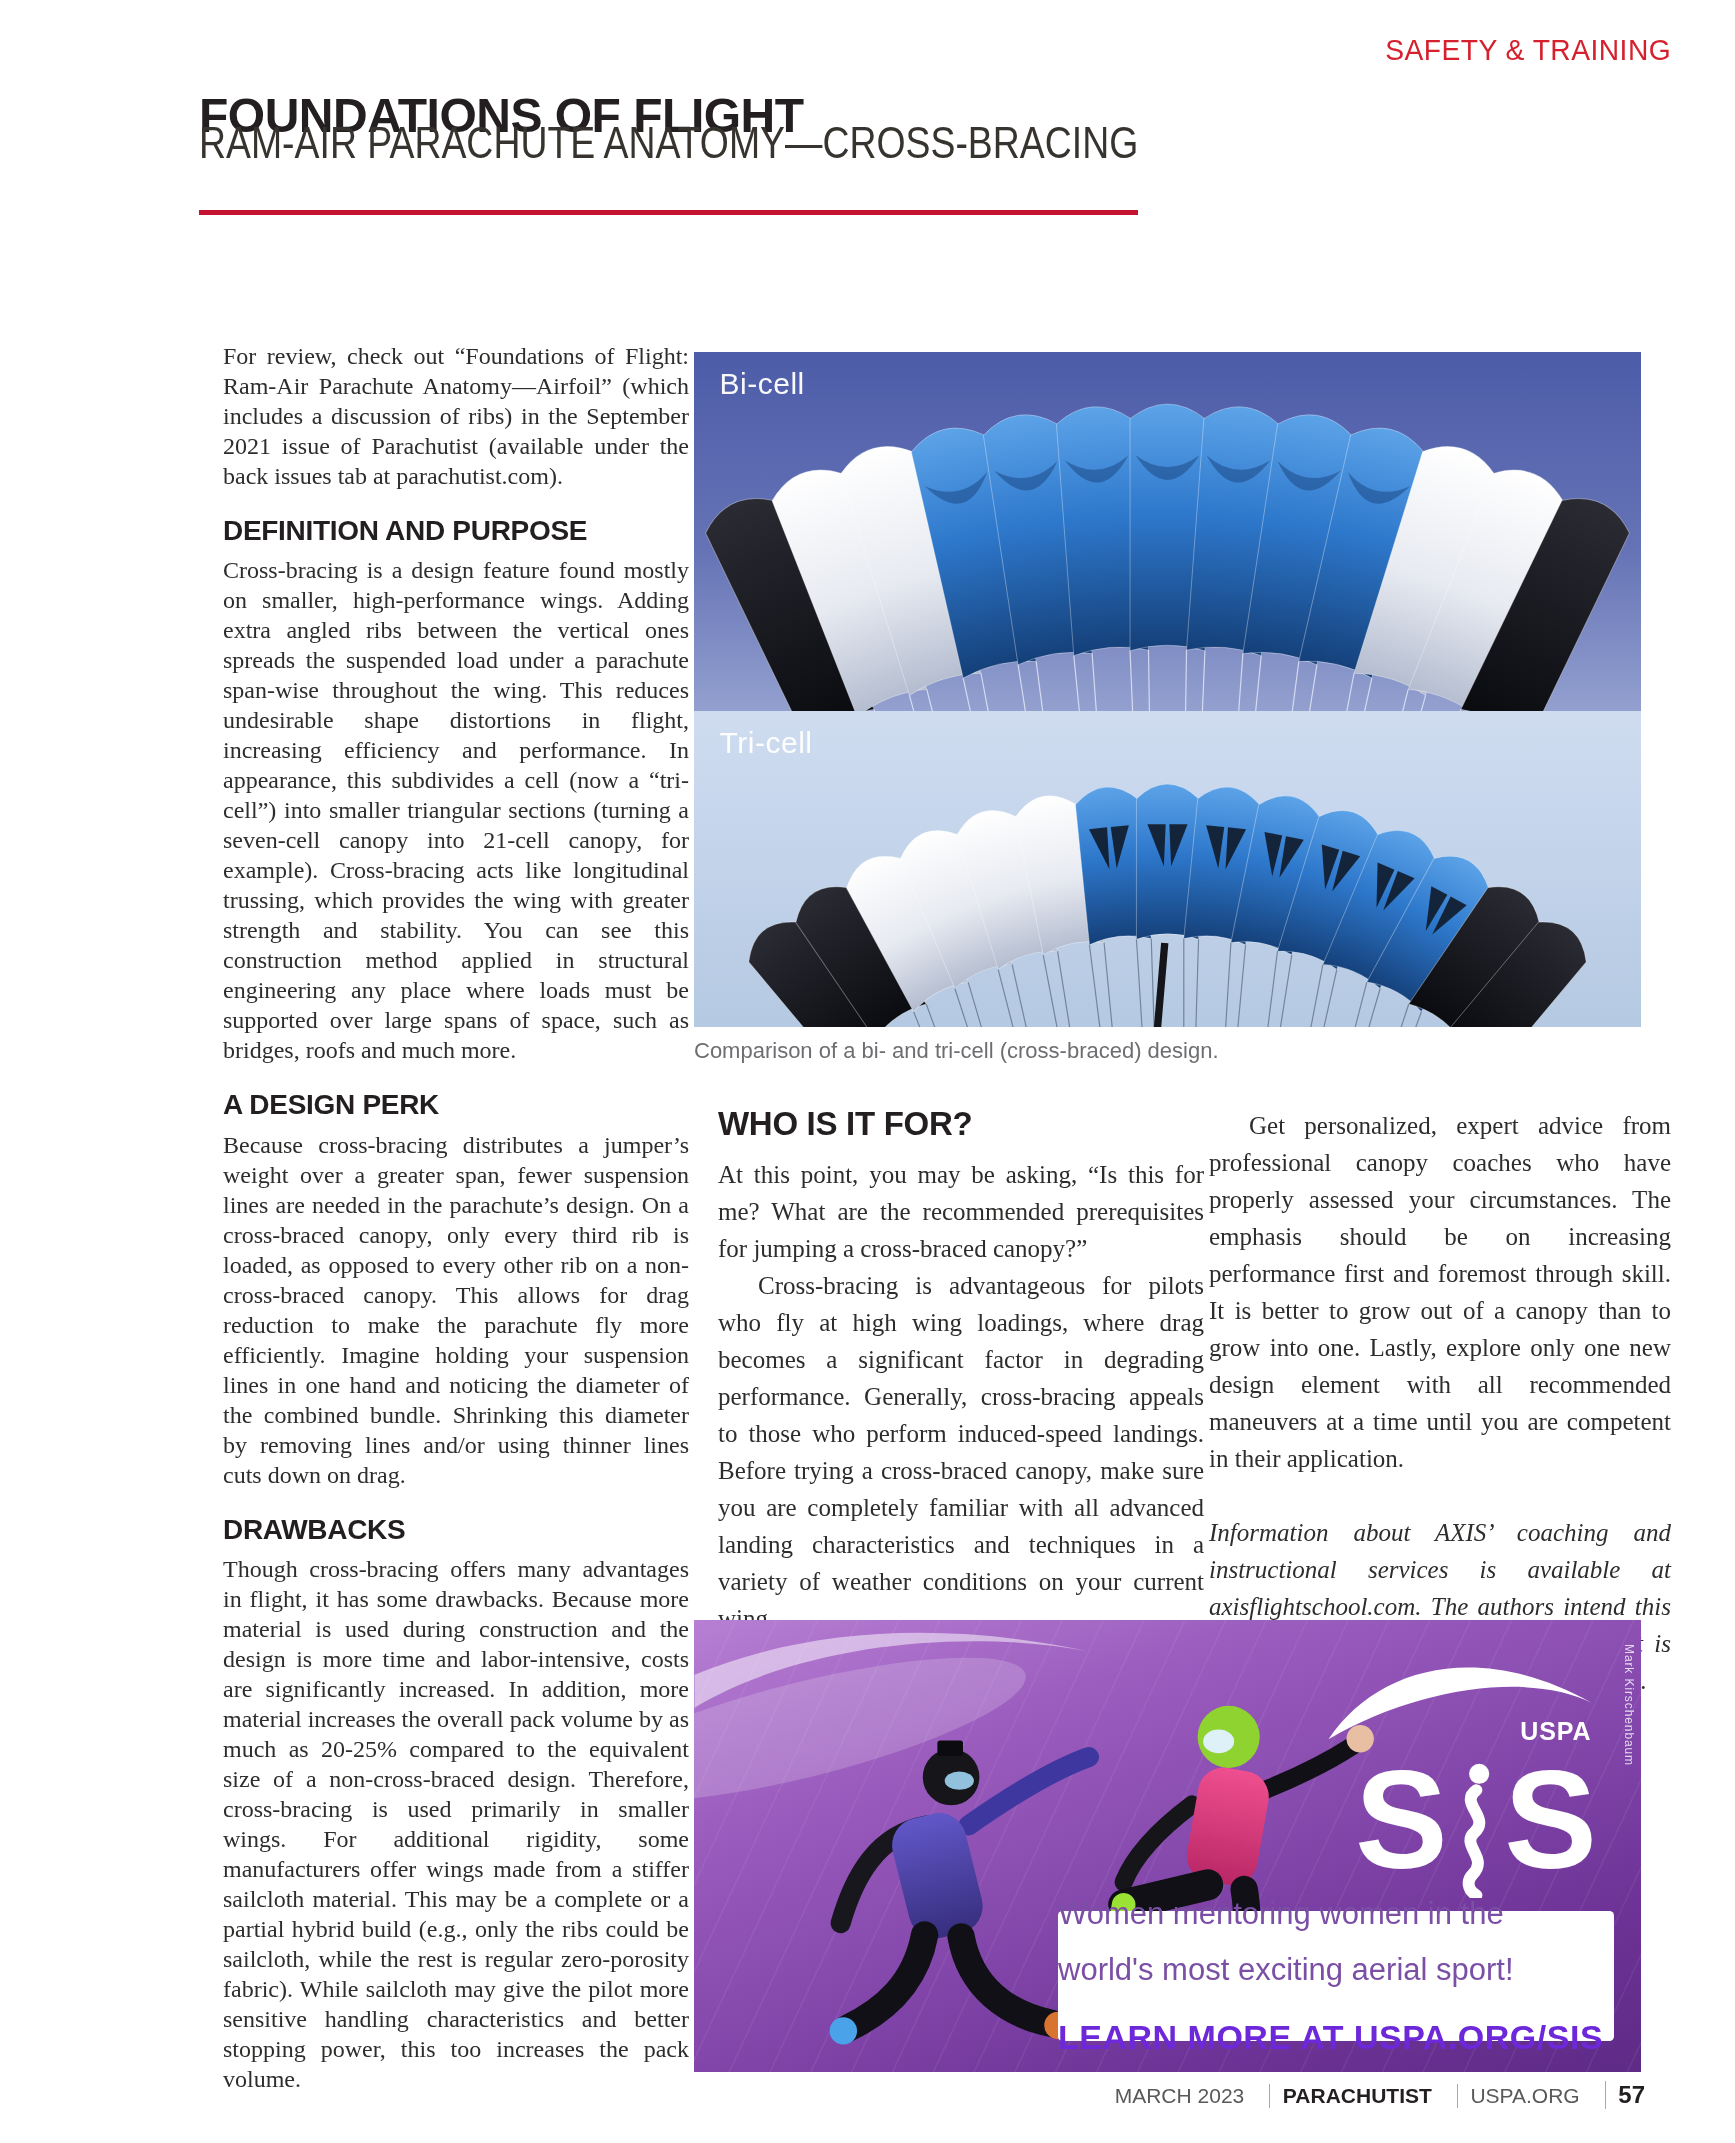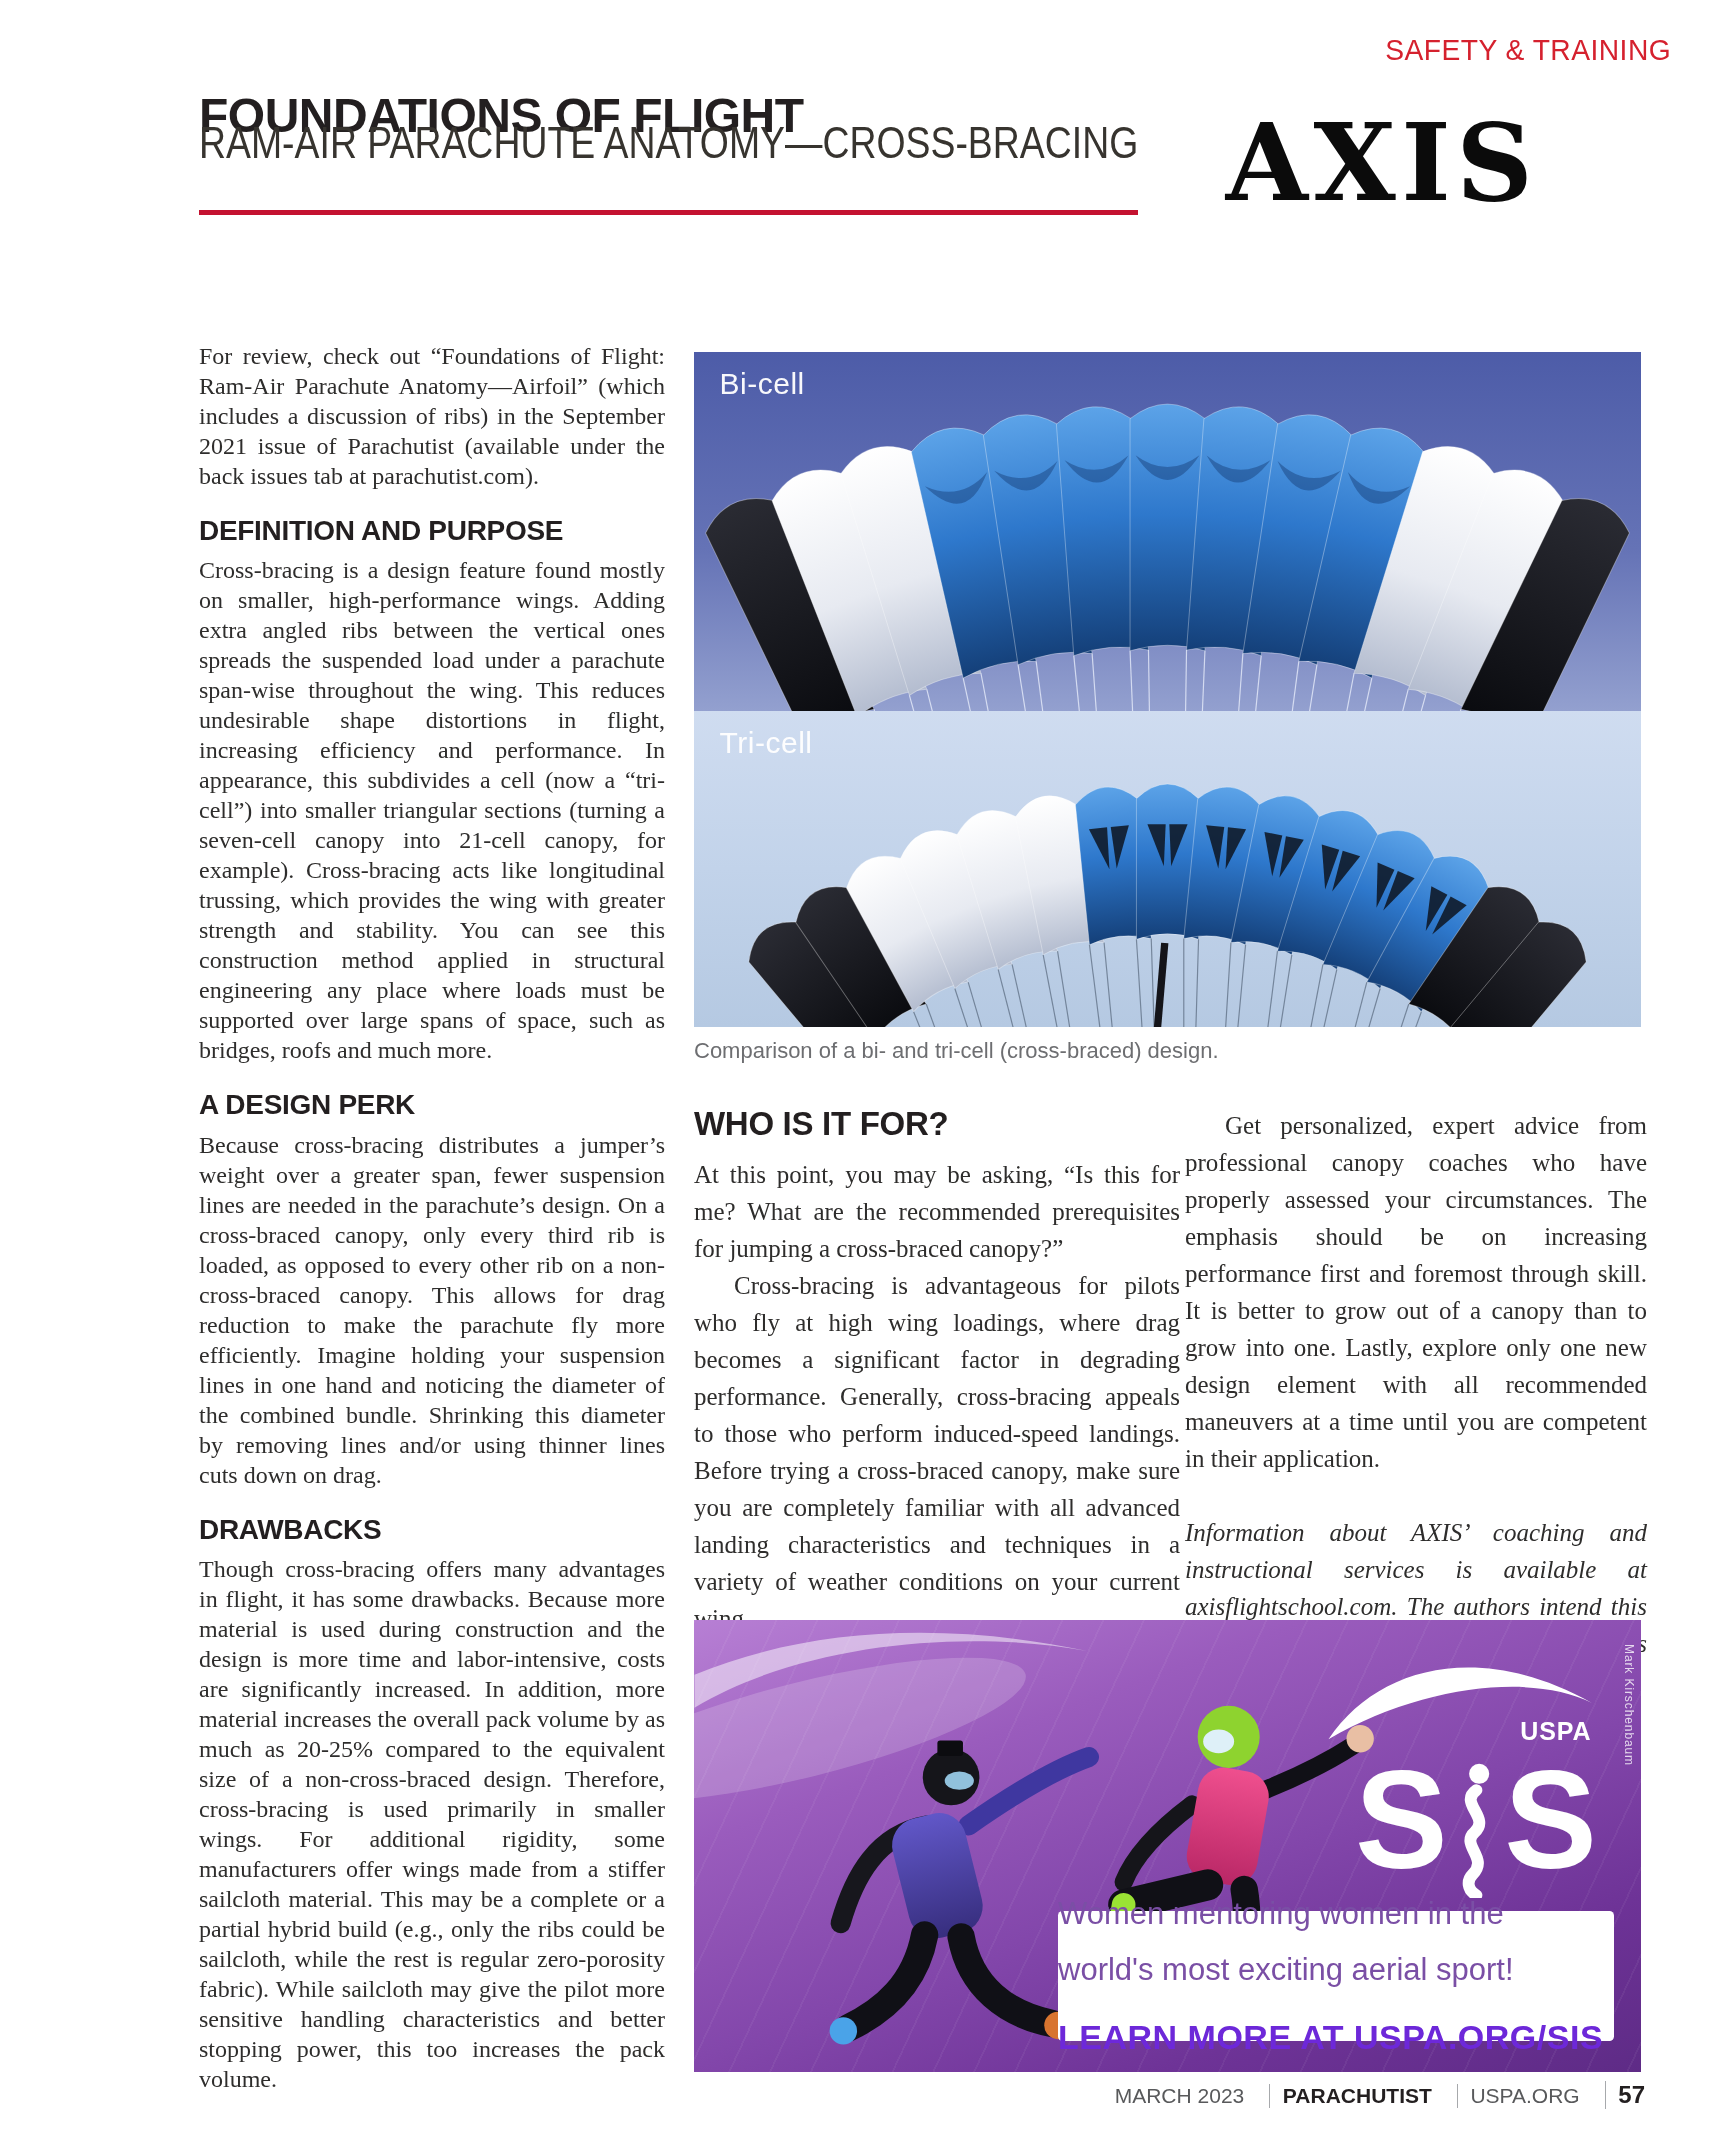--- a/index.html
+++ b/index.html
@@ -13,21 +13,21 @@
   .subtitle{position:absolute;left:199px;top:117px;font-size:44px;font-weight:400;color:#37342f;
         transform:scaleX(.85);transform-origin:left center;white-space:nowrap;line-height:1.2;}
   .rule{position:absolute;left:199px;top:210px;width:939px;height:4.6px;background:#c41230;}
   .axis-logo{position:absolute;left:1181px;top:110px;width:402px;text-align:center;color:#0b0b0b;}
   .axis-word{font-family:"DejaVu Serif",serif;font-size:106px;font-weight:700;letter-spacing:5.5px;line-height:1;}
   .axis-sub{font-family:"DejaVu Serif",serif;font-size:37px;text-align:right;margin-top:-9.1px;padding-right:12.8px;}
   .axis-sub sup{font-size:15.5px;}
   .intro{position:absolute;left:199px;top:230px;width:985px;margin:0;
         font-family:"Liberation Serif",serif;font-style:italic;font-size:25.6px;line-height:37px;color:#2e2d2c;}
   
-  .col{position:absolute;}
+  .col{position:absolute;margin-left:24px;}
   .col-left{left:199px;top:341px;width:466px;}
   .col-mid{left:694px;top:1107px;width:486px;}
   .col-right{left:1185px;top:1107px;width:462px;}
   p.body{font-family:"Liberation Serif",serif;font-size:24px;line-height:30px;
         text-align:justify;margin:0;color:#2e2d2c;}
   p.lh40{font-size:25px;line-height:37px;}
   p.indent{text-indent:40px;}
   p.ital{font-style:italic;margin-top:37px;}
   h3.sec{font-size:28px;font-weight:bold;color:#231f20;letter-spacing:-0.3px;
         margin:25px 0 10px 0;line-height:1.05;}
@@ -71,21 +71,20 @@
 <body>
 
 <div class="page">
 
   <div class="section-label">SAFETY &amp; TRAINING</div>
   <h1 class="title">FOUNDATIONS OF FLIGHT</h1>
   <div class="subtitle">RAM-AIR PARACHUTE ANATOMY—CROSS-BRACING</div>
   <div class="rule"></div>
 
   <div class="axis-logo">
-    <div class="axis-word">AXIS</div>
   </div>
 
 
   <div class="col col-left">
     <p class="body">For review, check out “Foundations of Flight: Ram-Air Parachute Anatomy—Airfoil” (which includes a discussion of ribs) in the September 2021 issue of Parachutist (available under the back issues tab at parachutist.com).</p>
     <h3 class="sec">DEFINITION AND PURPOSE</h3>
     <p class="body">Cross-bracing is a design feature found mostly on smaller, high-performance wings. Adding extra angled ribs between the vertical ones spreads the suspended load under a parachute span-wise throughout the wing. This reduces undesirable shape distortions in flight, increasing efficiency and performance. In appearance, this subdivides a cell (now a “tri-cell”) into smaller triangular sections (turning a seven-cell canopy into 21-cell canopy, for example). Cross-bracing acts like longitudinal trussing, which provides the wing with greater strength and stability. You can see this construction method applied in structural engineering any place where loads must be supported over large spans of space, such as bridges, roofs and much more.</p>
     <h3 class="sec">A DESIGN PERK</h3>
     <p class="body">Because cross-bracing distributes a jumper’s weight over a greater span, fewer suspension lines are needed in the parachute’s design. On a cross-braced canopy, only every third rib is loaded, as opposed to every other rib on a non-cross-braced canopy. This allows for drag reduction to make the parachute fly more efficiently. Imagine holding your suspension lines in one hand and noticing the diameter of the combined bundle. Shrinking this diameter by removing lines and/or using thinner lines cuts down on drag.</p>
     <h3 class="sec">DRAWBACKS</h3>

